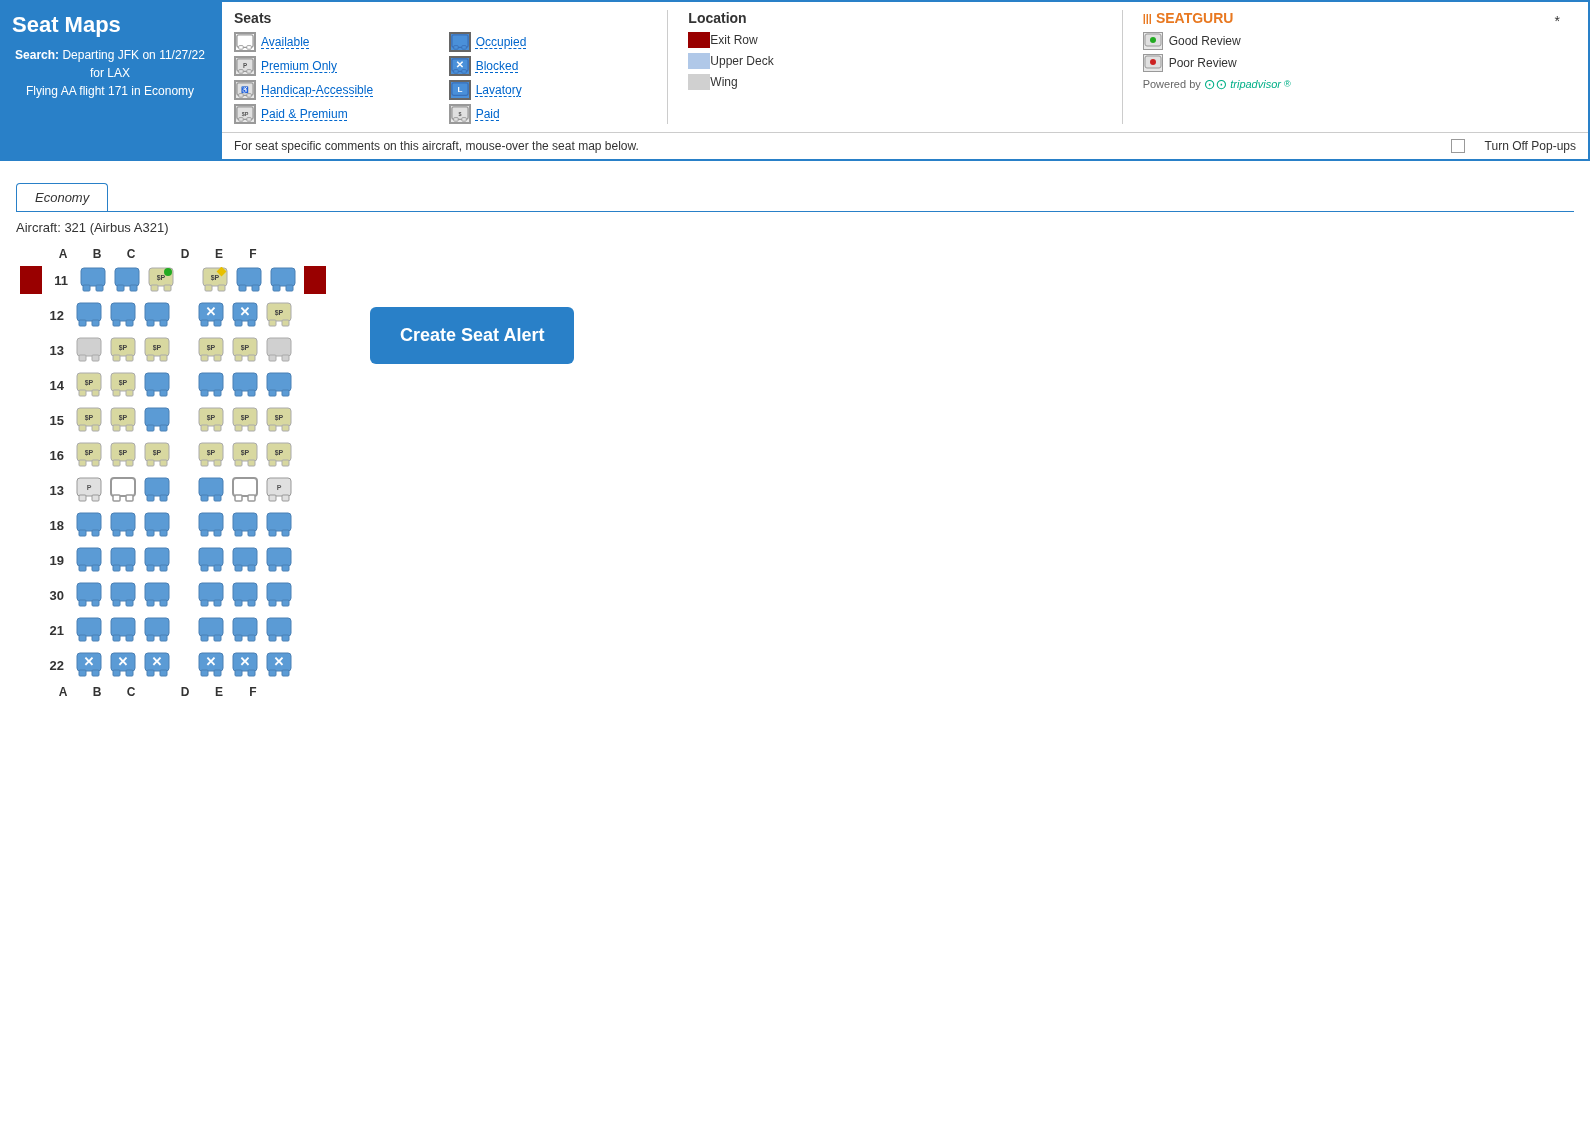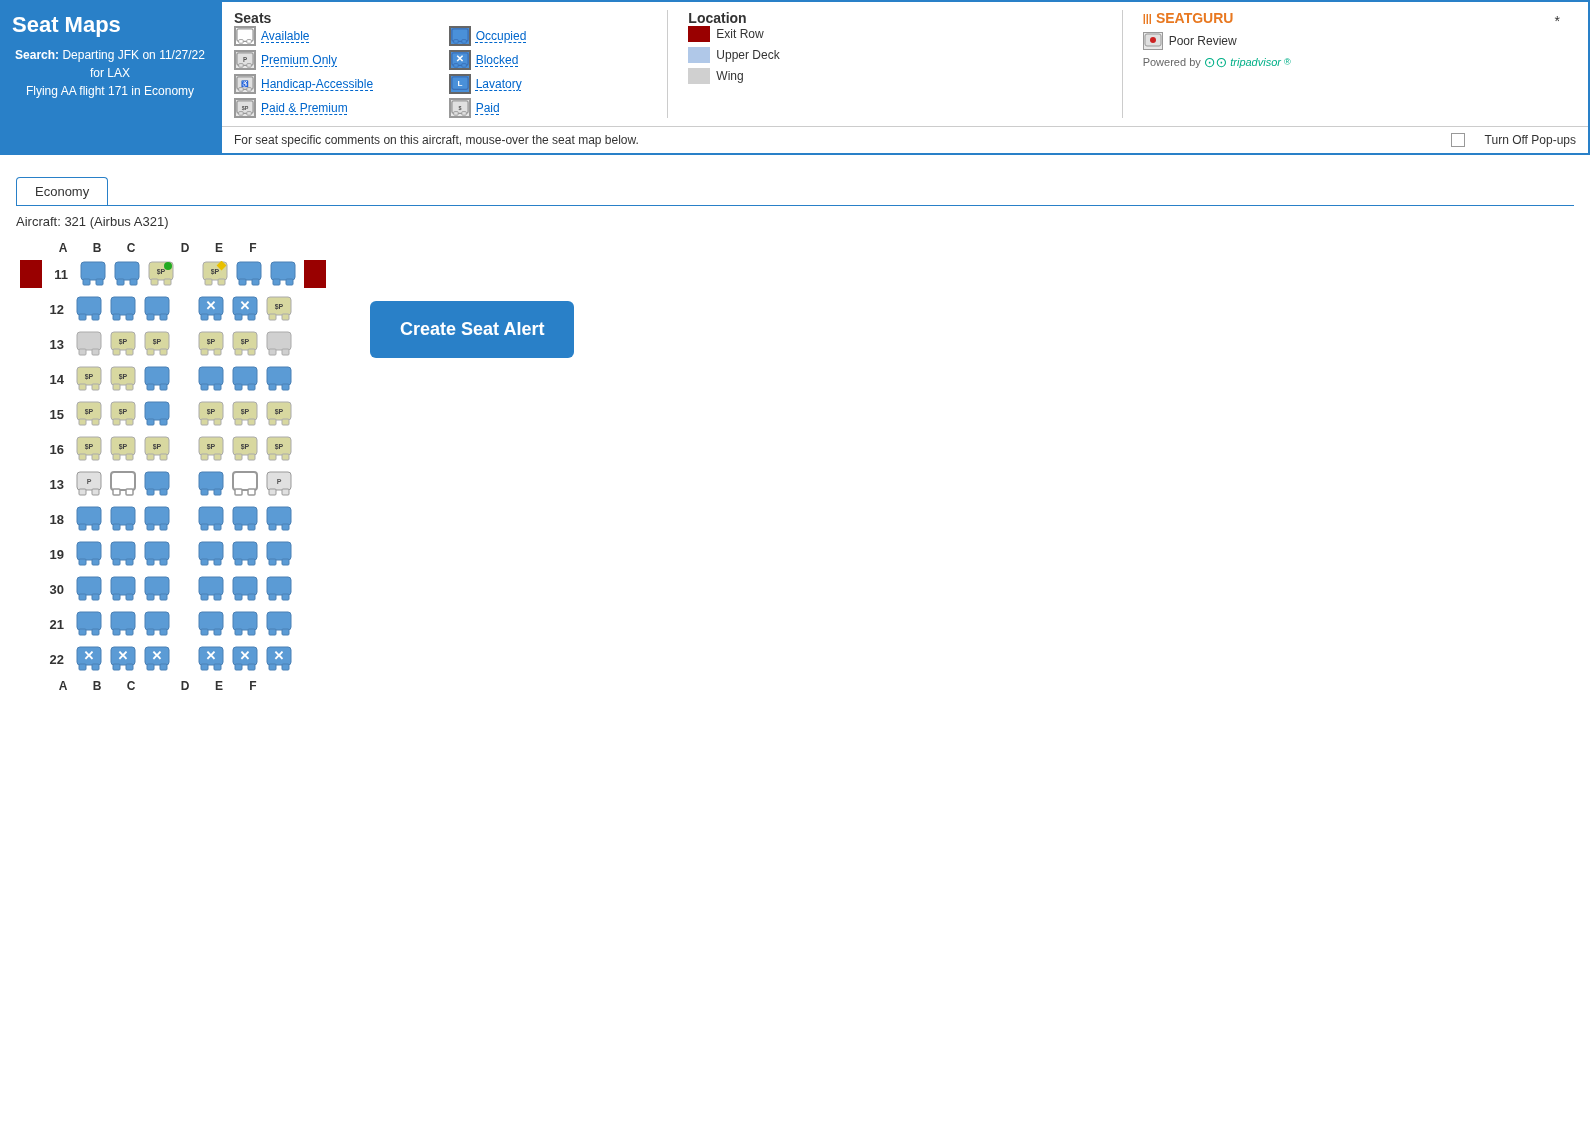--- a/index.html
+++ b/index.html
@@ -46,20 +46,21 @@
     }
     .legend-section {
       flex: 1;
       border-right: 1px solid #ccc;
       padding-right: 16px;
     }
     .legend-section:last-child { border-right: none; }
     .legend-section h3 {
       font-size: 14px;
       font-weight: bold;
+      margin-bottom: 6px;
       color: #333;
     }
     .legend-grid {
       display: grid;
       grid-template-columns: 1fr 1fr;
       gap: 4px 12px;
     }
     .legend-item {
       display: flex;
       align-items: center;
@@ -91,21 +92,21 @@
     .seat-icon.premium { background: #e8e8e8; border: 2px solid #999; }
     .seat-icon.handicap { background: #e8e8e8; border: 2px solid #999; }
     .seat-icon.lavatory { background: #4a90d9; border: 2px solid #666; color: white; font-weight: bold; font-size: 11px; }
     .seat-icon.paid-premium { background: #e8e8e8; border: 2px solid #999; }
     .seat-icon.paid { background: #e8e8e8; border: 2px solid #999; }
 
     .location-section { min-width: 140px; }
     .location-item {
       display: flex;
       align-items: center;
-      gap: 6px;
+      gap: 0;
       margin-bottom: 5px;
       font-size: 12px;
     }
     .loc-box {
       width: 22px;
       height: 16px;
       flex-shrink: 0;
     }
     .loc-box.exit { background: #990000; }
     .loc-box.upper { background: #b0c8e8; }
@@ -188,20 +189,21 @@
       border: 1px solid #2980c8;
       border-bottom: none;
       background: #fff;
       font-size: 13px;
       cursor: pointer;
       border-radius: 4px 4px 0 0;
     }
     .tab.active {
       background: #fff;
       z-index: 1;
+      font-style: italic;
     }
     .tab-underline {
       border-bottom: 1px solid #2980c8;
       margin-bottom: 8px;
       margin-left: 0;
     }
 
     .aircraft-label {
       font-size: 13px;
       margin-bottom: 12px;
@@ -409,20 +411,29 @@
           <div class="seatguru-logo">
             <span class="bars">|||</span>
             <span>SEATGURU</span>
           </div>
           <span class="asterisk">*</span>
         </div>
         <div class="review-item">
           <div class="review-icon">
             <svg width="18" height="16" viewBox="0 0 18 16">
                 <rect x="1" y="1" width="16" height="12" rx="2" fill="#e0e0e0" stroke="#999" stroke-width="1"></rect>
+                <circle cx="9" cy="7" r="3" fill="#22aa22"></circle>
+              </svg>
+          </div>
+          <span>Good Review</span>
+        </div>
+        <div class="review-item">
+          <div class="review-icon">
+            <svg width="18" height="16" viewBox="0 0 18 16">
+                <rect x="1" y="1" width="16" height="12" rx="2" fill="#e0e0e0" stroke="#999" stroke-width="1"></rect>
                 <circle cx="9" cy="7" r="3" fill="#cc2222"></circle>
               </svg>
           </div>
           <span>Poor Review</span>
         </div>
         <div class="powered-by">
           <span>Powered by</span>
           <span class="ta-icon">⊙⊙</span>
           <span style="color:#00af87; font-style:italic;">tripadvisor</span>
           <sup style="color:#00af87;">®</sup>

